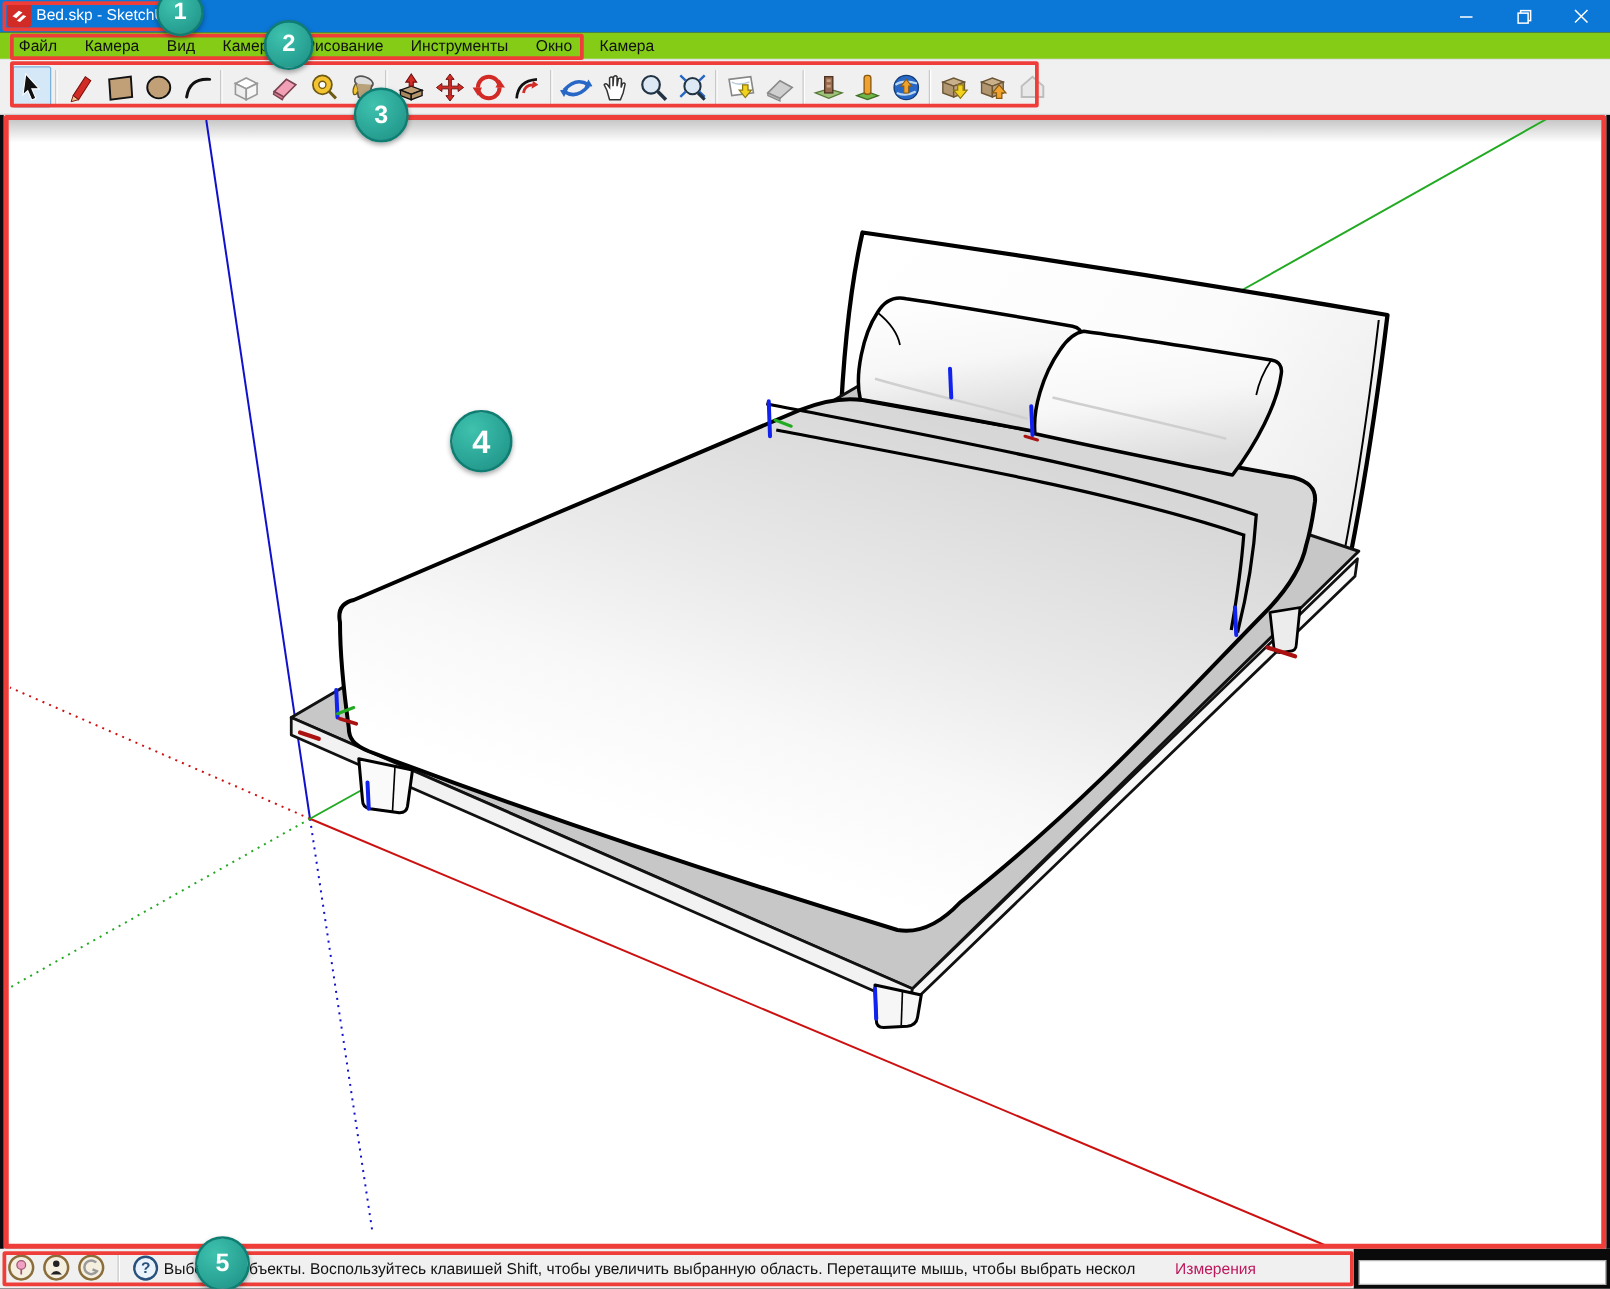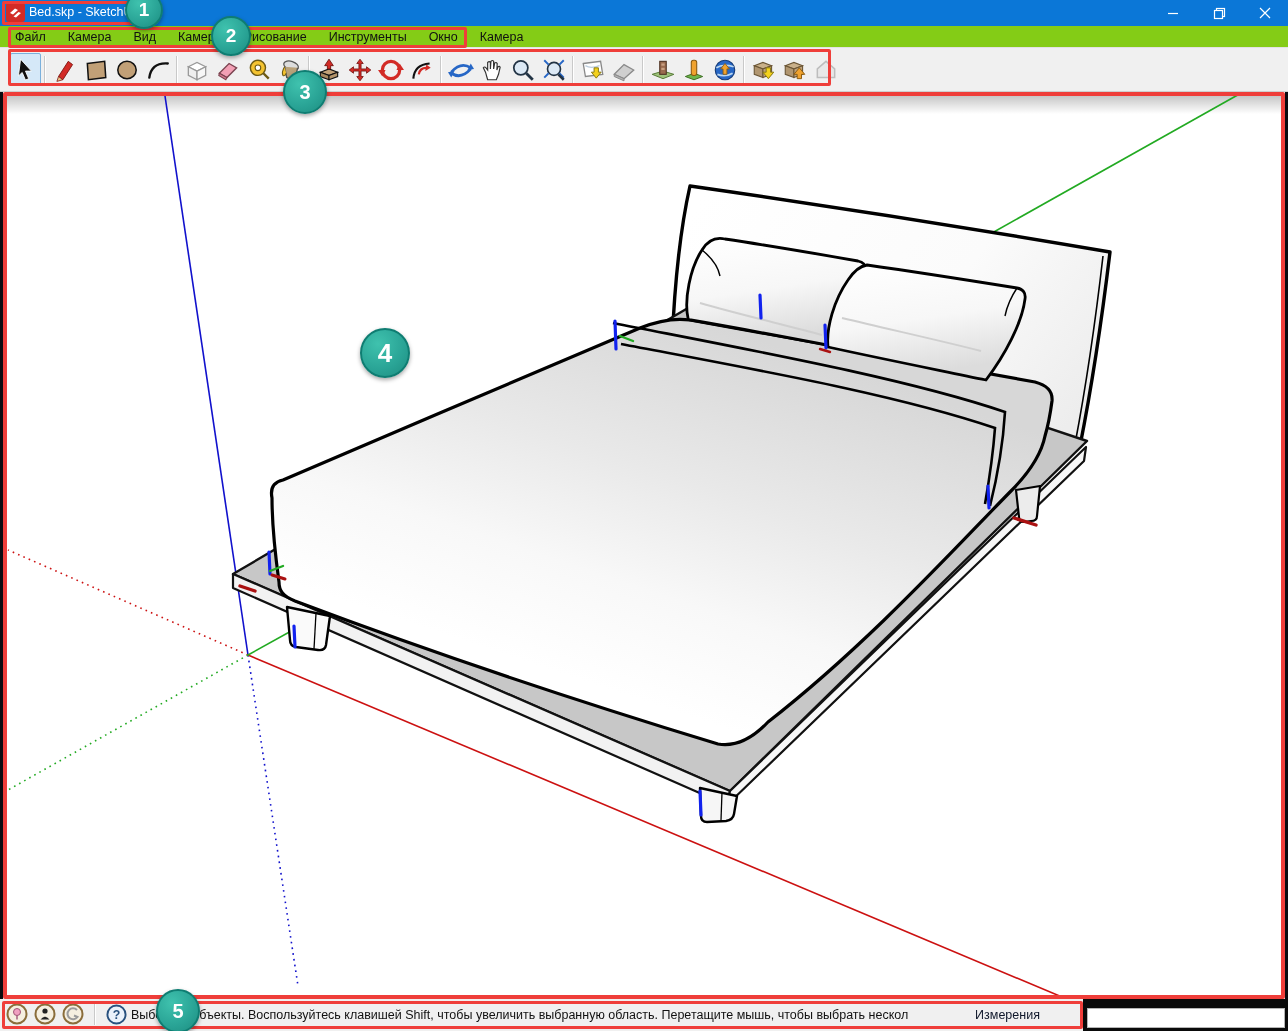--- a/index.html
+++ b/index.html
@@ -36,22 +36,22 @@
   
   .viewport { position:absolute; left:3px; top:92px; width:1282px; height:907px; background:#ffffff; }
   #scene { position:absolute; left:0; top:0; pointer-events:none; }
 
   
   .statusbar { position:absolute; left:0; top:999px; width:1288px; height:32px; background:#f0f0f0; }
   .status-icons { position:absolute; left:6px; top:4px; display:flex; align-items:center; gap:6px; }
   .ssep { width:2px; height:22px; margin:0 4px; border-left:1px solid #c9c9c9; border-right:1px solid #ffffff; }
   .status-msg { position:absolute; left:131px; top:9px; font-size:12.5px; color:#111; white-space:nowrap;
                 width:810px; overflow:hidden; }
-  .meas-label { position:absolute; left:940px; top:9px; width:135px; text-align:center;
-                font-size:12.5px; color:#0f172a; }
+  .meas-label { position:absolute; left:940px; top:9px; width:135px; text-align:left;
+                font-size:12.5px; color:#be185d; }
   .status-right-dark { position:absolute; left:1083px; top:0; width:205px; height:32px; background:#0a0a0a; }
   .meas-box { position:absolute; left:1087px; top:9px; width:198px; height:20px; background:#ffffff;
               border:1px solid #b5b5b5; font-size:12px; padding:2px 4px; color:#111; }
 
   
   .hl { position:absolute; border:3px solid var(--accent,#ef3e3a); border-radius:2px; pointer-events:none; }
   .hl-title  { left:2px;  top:1px;    width:134px;  height:24px; }
   .hl-menu   { left:8px;  top:27px;   width:459px;  height:21px; }
   .hl-tools  { left:8px;  top:49px;   width:823px;  height:37px; }
   .hl-canvas { left:3px;  top:92px;   width:1282px; height:907px; border-width:4px; }

